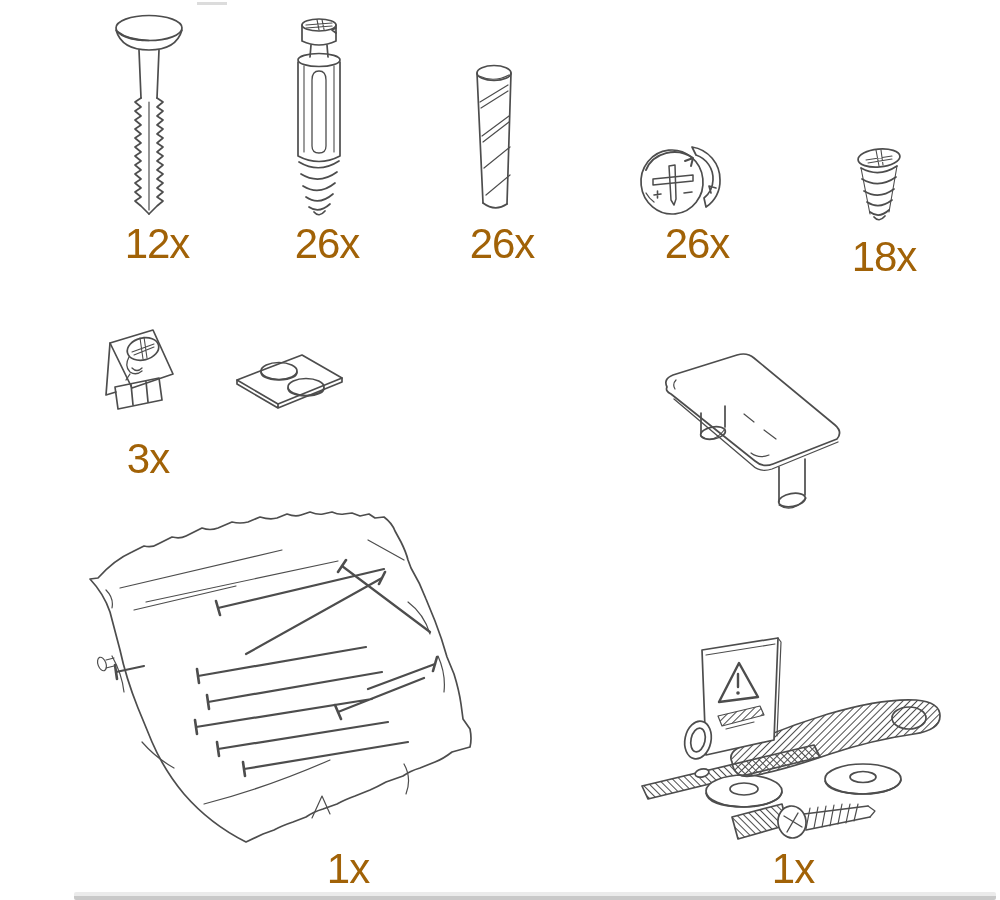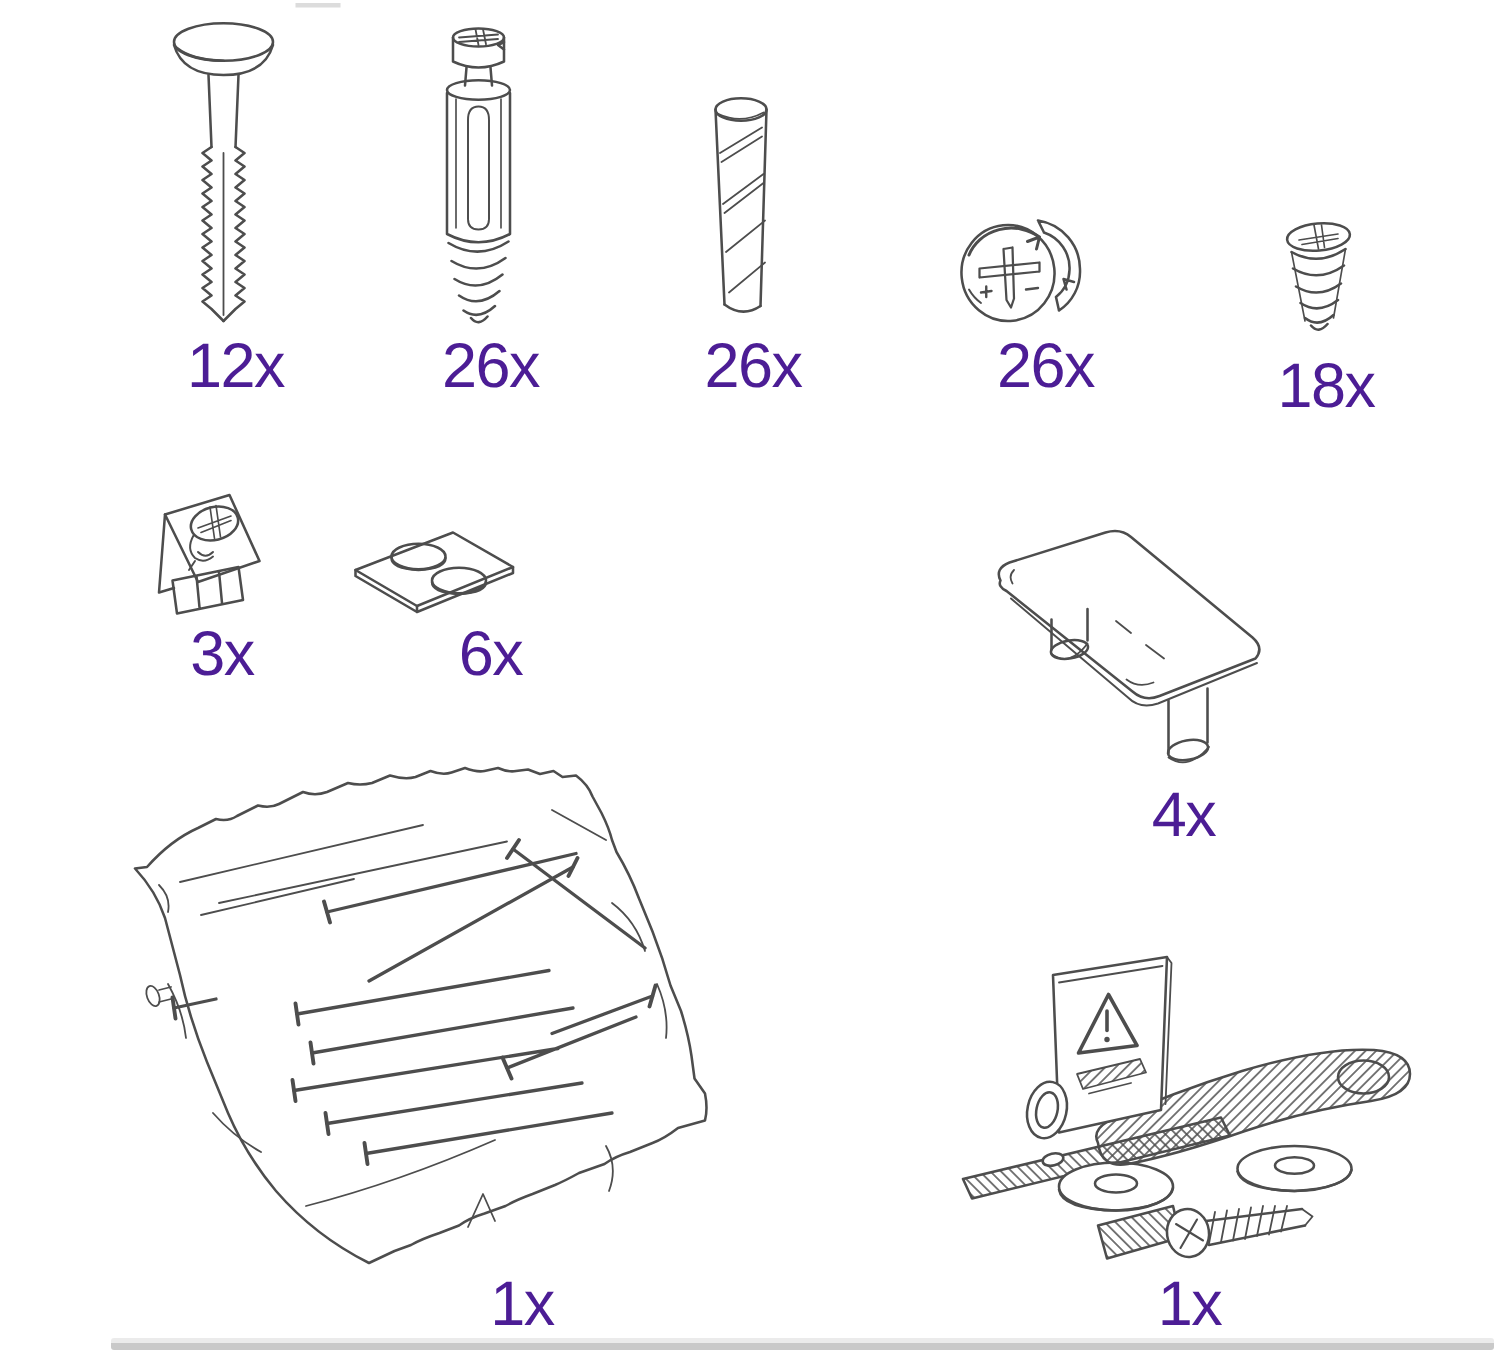--- a/index.html
+++ b/index.html
@@ -2,21 +2,21 @@
 <html><head>
 <meta charset="utf-8">
 <style>
   html,body{margin:0;padding:0;background:#ffffff;}
   .stage{position:relative;width:1000px;height:900px;background:#ffffff;overflow:hidden;
          font-family:"Liberation Sans",sans-serif;}
   .part{position:absolute;margin:0;padding:0;}
   .part svg{display:block;fill:none;stroke:#4d4d4d;stroke-width:1.7;
             stroke-linecap:round;stroke-linejoin:round;}
   .qty{position:absolute;width:130px;text-align:center;font-size:42px;line-height:42px;
-       color:#4c1d95;letter-spacing:-1px;}
+       color:#a16207;letter-spacing:-1px;}
   .divider{position:absolute;left:74px;top:892px;width:922px;height:8px;
            background:linear-gradient(to bottom,#ebebeb 0 45%,#c9c9c9 45% 100%);border-radius:2px;}
   .smudge{position:absolute;left:197px;top:2px;width:30px;height:3px;background:#dcdcdc;}
 </style>
 </head>
 <body>
 
 <div class="stage">
 
   <div class="smudge"></div>
@@ -166,20 +166,18 @@
       <ellipse cx="160" cy="186" rx="14" ry="16" transform="rotate(-8 160 186)" fill="#ffffff"></ellipse>
       <path d="M152,180 L170,191 M166,177 L155,196" stroke-width="1.4"></path>
     </svg>
   </figure>
 
   <div class="qty" style="left:92px;top:223px">12x</div>
   <div class="qty" style="left:262px;top:223px">26x</div>
   <div class="qty" style="left:437px;top:223px">26x</div>
   <div class="qty" style="left:632px;top:223px">26x</div>
   <div class="qty" style="left:819px;top:236px">18x</div>
-  <div class="qty" style="left:83px;top:415px">3x</div>
-  <div class="qty" style="left:262px;top:415px">6x</div>
-  <div class="qty" style="left:724px;top:522px">4x</div>
+  <div class="qty" style="left:83px;top:438px">3x</div>
   <div class="qty" style="left:283px;top:848px">1x</div>
   <div class="qty" style="left:728px;top:848px">1x</div>
 
   <div class="divider"></div>
 </div>
 
 </body></html>

